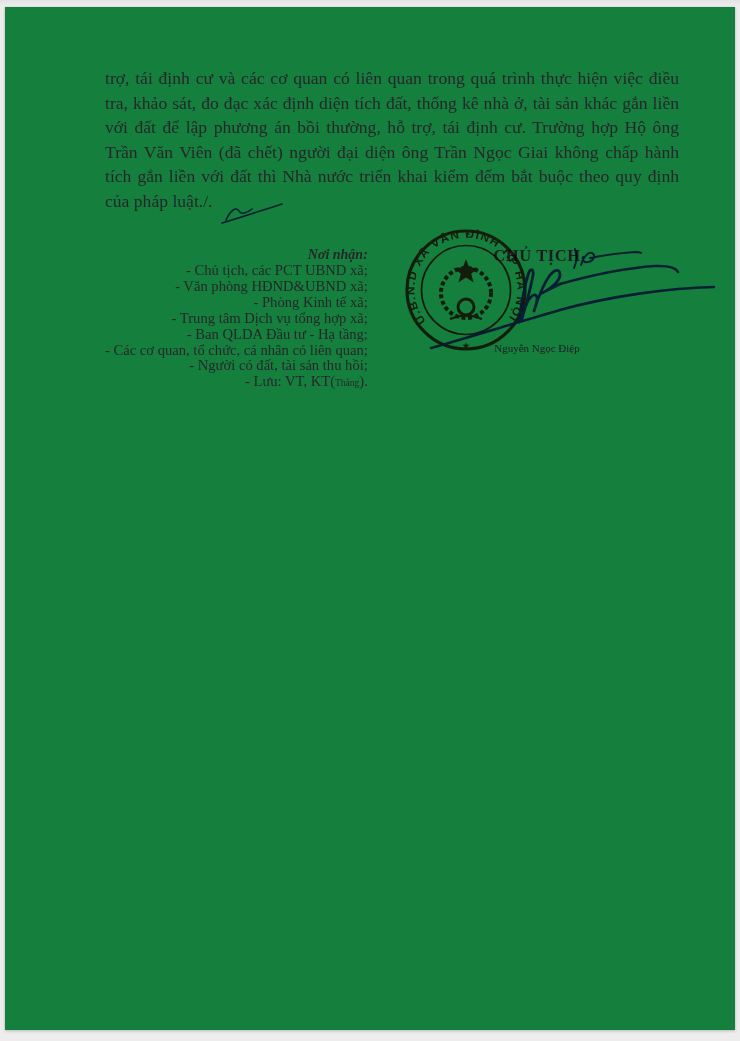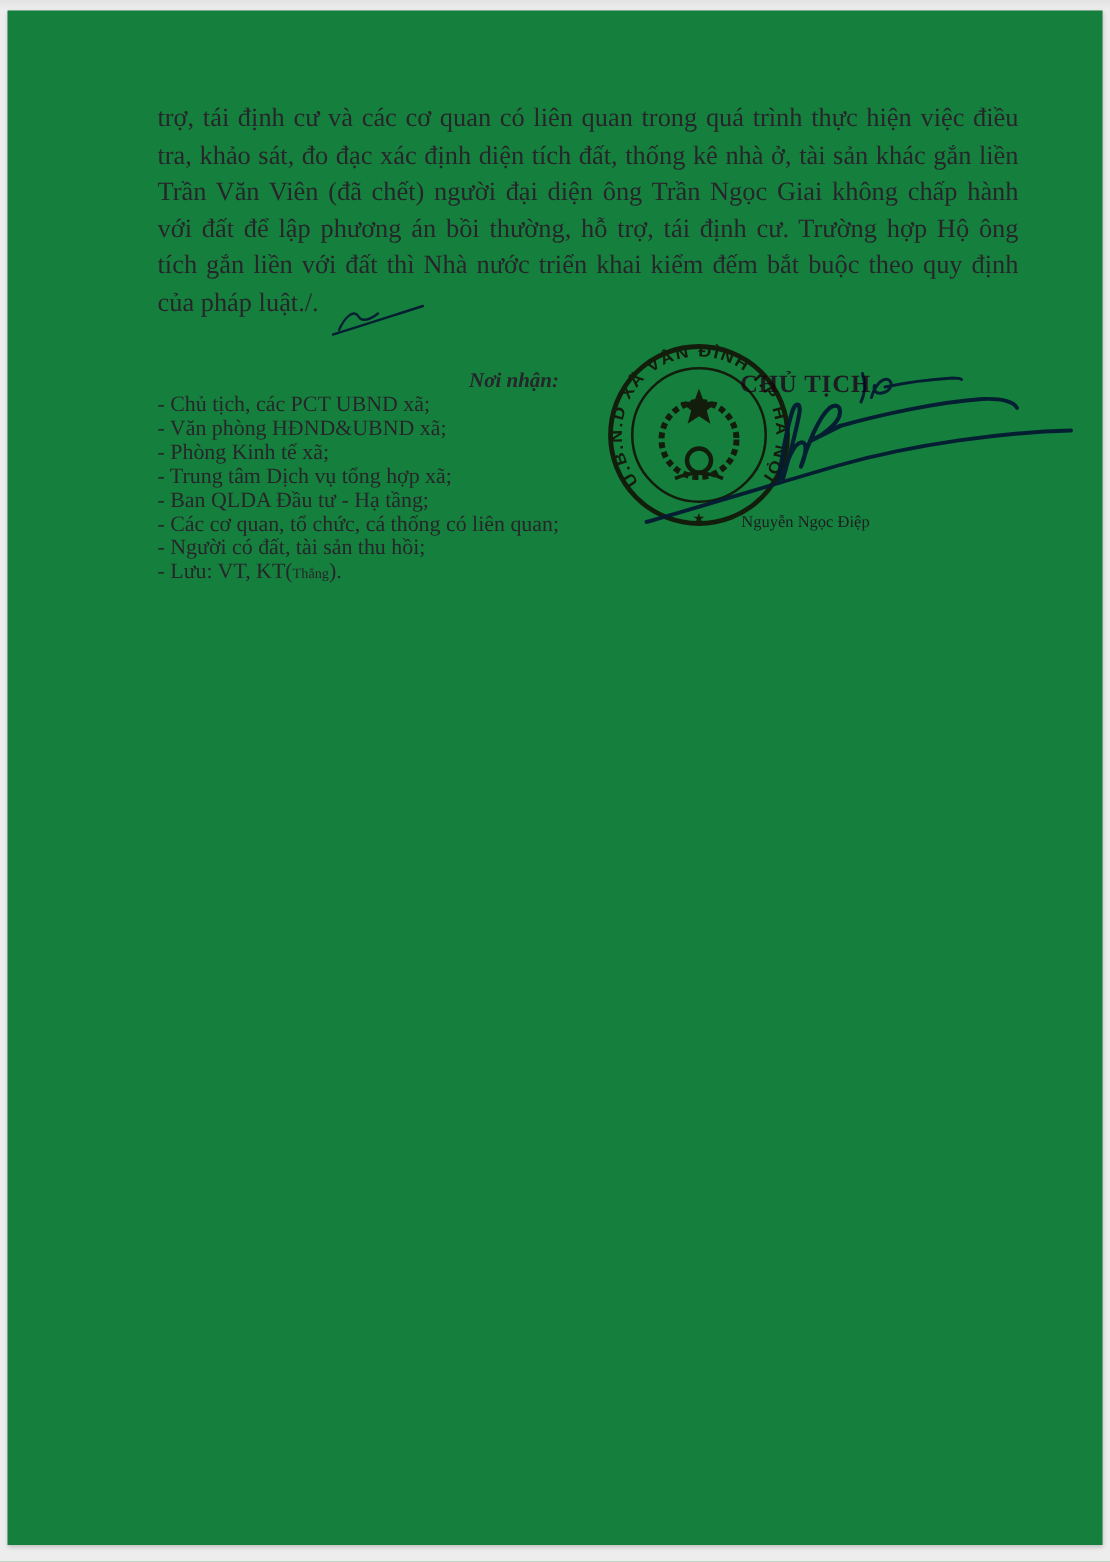--- a/index.html
+++ b/index.html
@@ -17,21 +17,21 @@
   .body-text {
     position:absolute; left:100px; top:59px; width:574px;
     color:#26262a; font-size:17.6px; line-height:24.6px;
   }
   .body-line { text-align:justify; text-align-last:justify; }
   .body-line:last-child { text-align:justify; text-align-last:left; }
   .recipients { position:absolute; left:100px; top:240px; color:#26262a; }
   .recipients-heading {
     font-weight:bold; font-style:italic; font-size:14px; line-height:16px;text-align:right;
   }
-  .recipient-item { font-size:14.6px; line-height:15.9px; white-space:nowrap; }
+  .recipient-item { font-size:14.6px; line-height:15.9px; white-space:nowrap;text-align:right; }
   .sub { font-size:9.5px; }
   .sign-block {
     position:absolute; left:424px; top:239px; width:216px;
     text-align:center; color:#1c1c22;
   }
   .sign-title { font-weight:bold; font-size:16.5px; letter-spacing:.6px; white-space:nowrap; }
   .signer-name { font-weight:normal; font-size:11px; margin-top:76px; white-space:nowrap; }
   .ink-overlay {
     position:absolute; left:-5px; top:-7px; width:740px; height:1041px;
     mix-blend-mode:multiply; pointer-events:none;
@@ -42,35 +42,35 @@
   .ink { fill:none; stroke:#2734cf; stroke-linecap:round; stroke-linejoin:round; }
 </style>
 </head>
 <body>
 
 <div class="page">
 
   <div class="body-text">
       <div class="body-line">trợ, tái định cư và các cơ quan có liên quan trong quá trình thực hiện việc điều</div>
       <div class="body-line">tra, khảo sát, đo đạc xác định diện tích đất, thống kê nhà ở, tài sản khác gắn liền</div>
+      <div class="body-line">với đất để lập phương án bồi thường, hỗ trợ, tái định cư. Trường hợp Hộ ông</div>
       <div class="body-line">Trần Văn Viên (đã chết) người đại diện ông Trần Ngọc Giai không chấp hành</div>
-      <div class="body-line">với đất để lập phương án bồi thường, hỗ trợ, tái định cư. Trường hợp Hộ ông</div>
       <div class="body-line">tích gắn liền với đất thì Nhà nước triển khai kiểm đếm bắt buộc theo quy định</div>
       <div class="body-line">của pháp luật./.</div>
     </div>
 
   <div class="recipients">
     <div class="recipients-heading">Nơi nhận:</div>
     <div>
         <div class="recipient-item">- Chủ tịch, các PCT UBND xã;</div>
         <div class="recipient-item">- Văn phòng HĐND&amp;UBND xã;</div>
         <div class="recipient-item">- Phòng Kinh tế xã;</div>
         <div class="recipient-item">- Trung tâm Dịch vụ tổng hợp xã;</div>
         <div class="recipient-item">- Ban QLDA Đầu tư - Hạ tầng;</div>
-        <div class="recipient-item">- Các cơ quan, tổ chức, cá thống có liên quan;</div>
+        <div class="recipient-item">- Các cơ quan, tổ chức, cá nhân có liên quan;</div>
         <div class="recipient-item">- Người có đất, tài sản thu hồi;</div>
       </div>
     <div class="recipient-item"><span>- Lưu: VT, KT(</span><span class="sub">Thắng</span><span>).</span></div>
   </div>
 
   <div class="sign-block">
     <div class="sign-title">CHỦ TỊCH</div>
     <div class="signer-name">Nguyễn Ngọc Điệp</div>
   </div>
 

